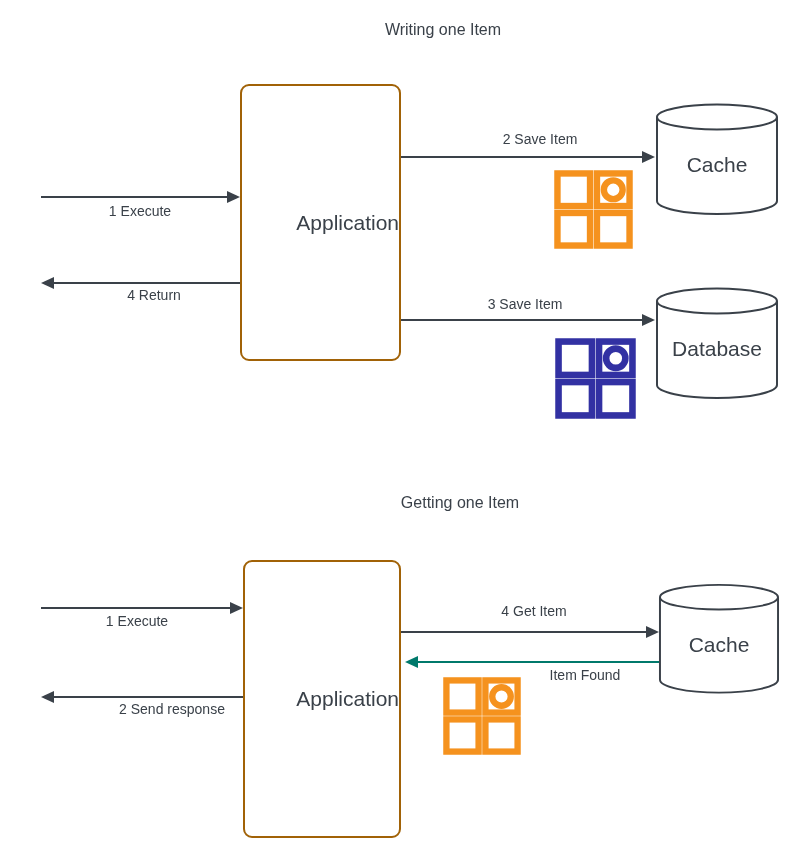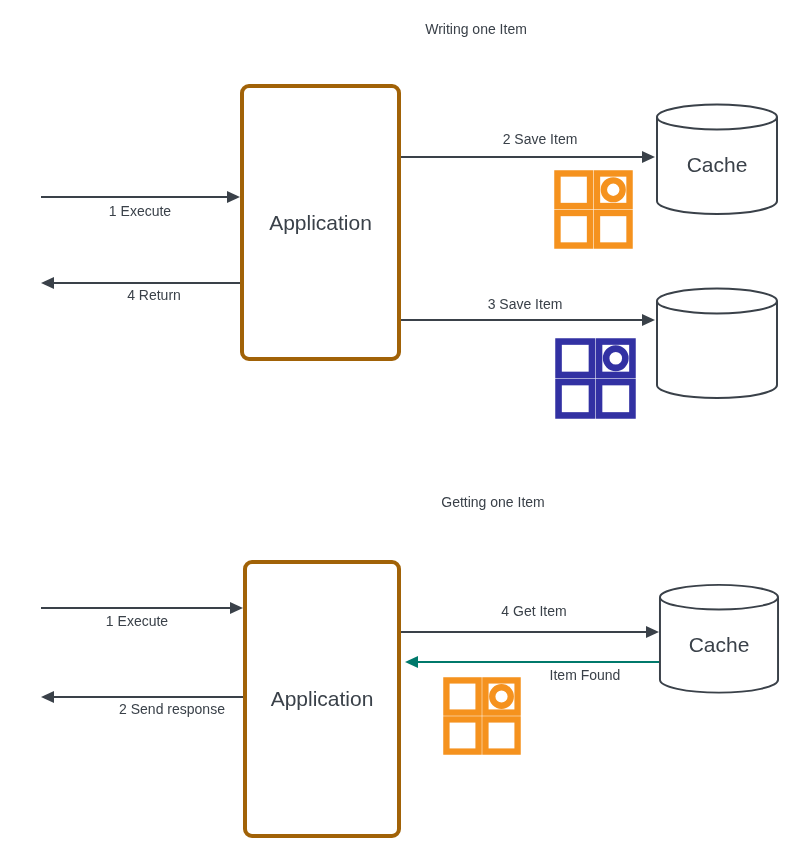--- a/index.html
+++ b/index.html
@@ -1,25 +1,25 @@
 <!DOCTYPE html>
 <html><head>
 <meta charset="utf-8">
 <style>
   html,body { margin:0; padding:0; }
   body {
     width:809px; height:863px; position:relative; background:#ffffff;
     font-family:"Liberation Sans", sans-serif; color:#3A4149; overflow:hidden;
   }
   .abs { position:absolute; }
-  .title { font-size:14px; transform:translateX(-50%); white-space:nowrap;margin-left:33px; }
+  .title { font-size:16px; transform:translateX(-50%); white-space:nowrap; }
   .label { font-size:14px; transform:translateX(-50%); white-space:nowrap; }
   .node-box {
-    box-sizing:border-box; border:4px solid #a16207; border-radius:9px;
-    background:#fff; display:flex; align-items:center; justify-content:center;
+    box-sizing:border-box; border:2px solid #a16207; border-radius:9px;
+    background:#fff; display:flex; align-items:center; justify-content:flex-end;
     font-size:21px;
   }
   .hline { height:2px; background:#3A4149; }
   .hline.teal { background:#00796B; }
   .head-r {
     width:0; height:0;
     border-top:6px solid transparent; border-bottom:6px solid transparent;
     border-left:13px solid #3A4149;
   }
   .head-l {
@@ -48,20 +48,21 @@
     <ellipse cx="62" cy="14" rx="60" ry="12.5" fill="#fff" stroke="#3A4149" stroke-width="2"></ellipse>
   </svg>
   <div class="cyl-label">Cache</div>
 </div>
 
 <div class="cyl" style="left:655px; top:287px; width:124px; height:113px;">
   <svg width="124" height="113" viewBox="0 0 124 113">
     <path d="M2,14 V98 A60,13 0 0 0 122,98 V14" fill="#fff" stroke="#3A4149" stroke-width="2"></path>
     <ellipse cx="62" cy="14" rx="60" ry="12.5" fill="#fff" stroke="#3A4149" stroke-width="2"></ellipse>
   </svg>
+  <div class="cyl-label">Database</div>
 </div>
 
 <div class="abs hline" style="left:41px; top:196px; width:186px;"></div>
 <div class="abs head-r" style="left:227px; top:191px;"></div>
 <div class="abs label" style="left:140px; top:203px;">1 Execute</div>
 
 <div class="abs hline" style="left:401px; top:156px; width:241px;"></div>
 <div class="abs head-r" style="left:642px; top:151px;"></div>
 <div class="abs label" style="left:540px; top:131px;">2 Save Item</div>
 

